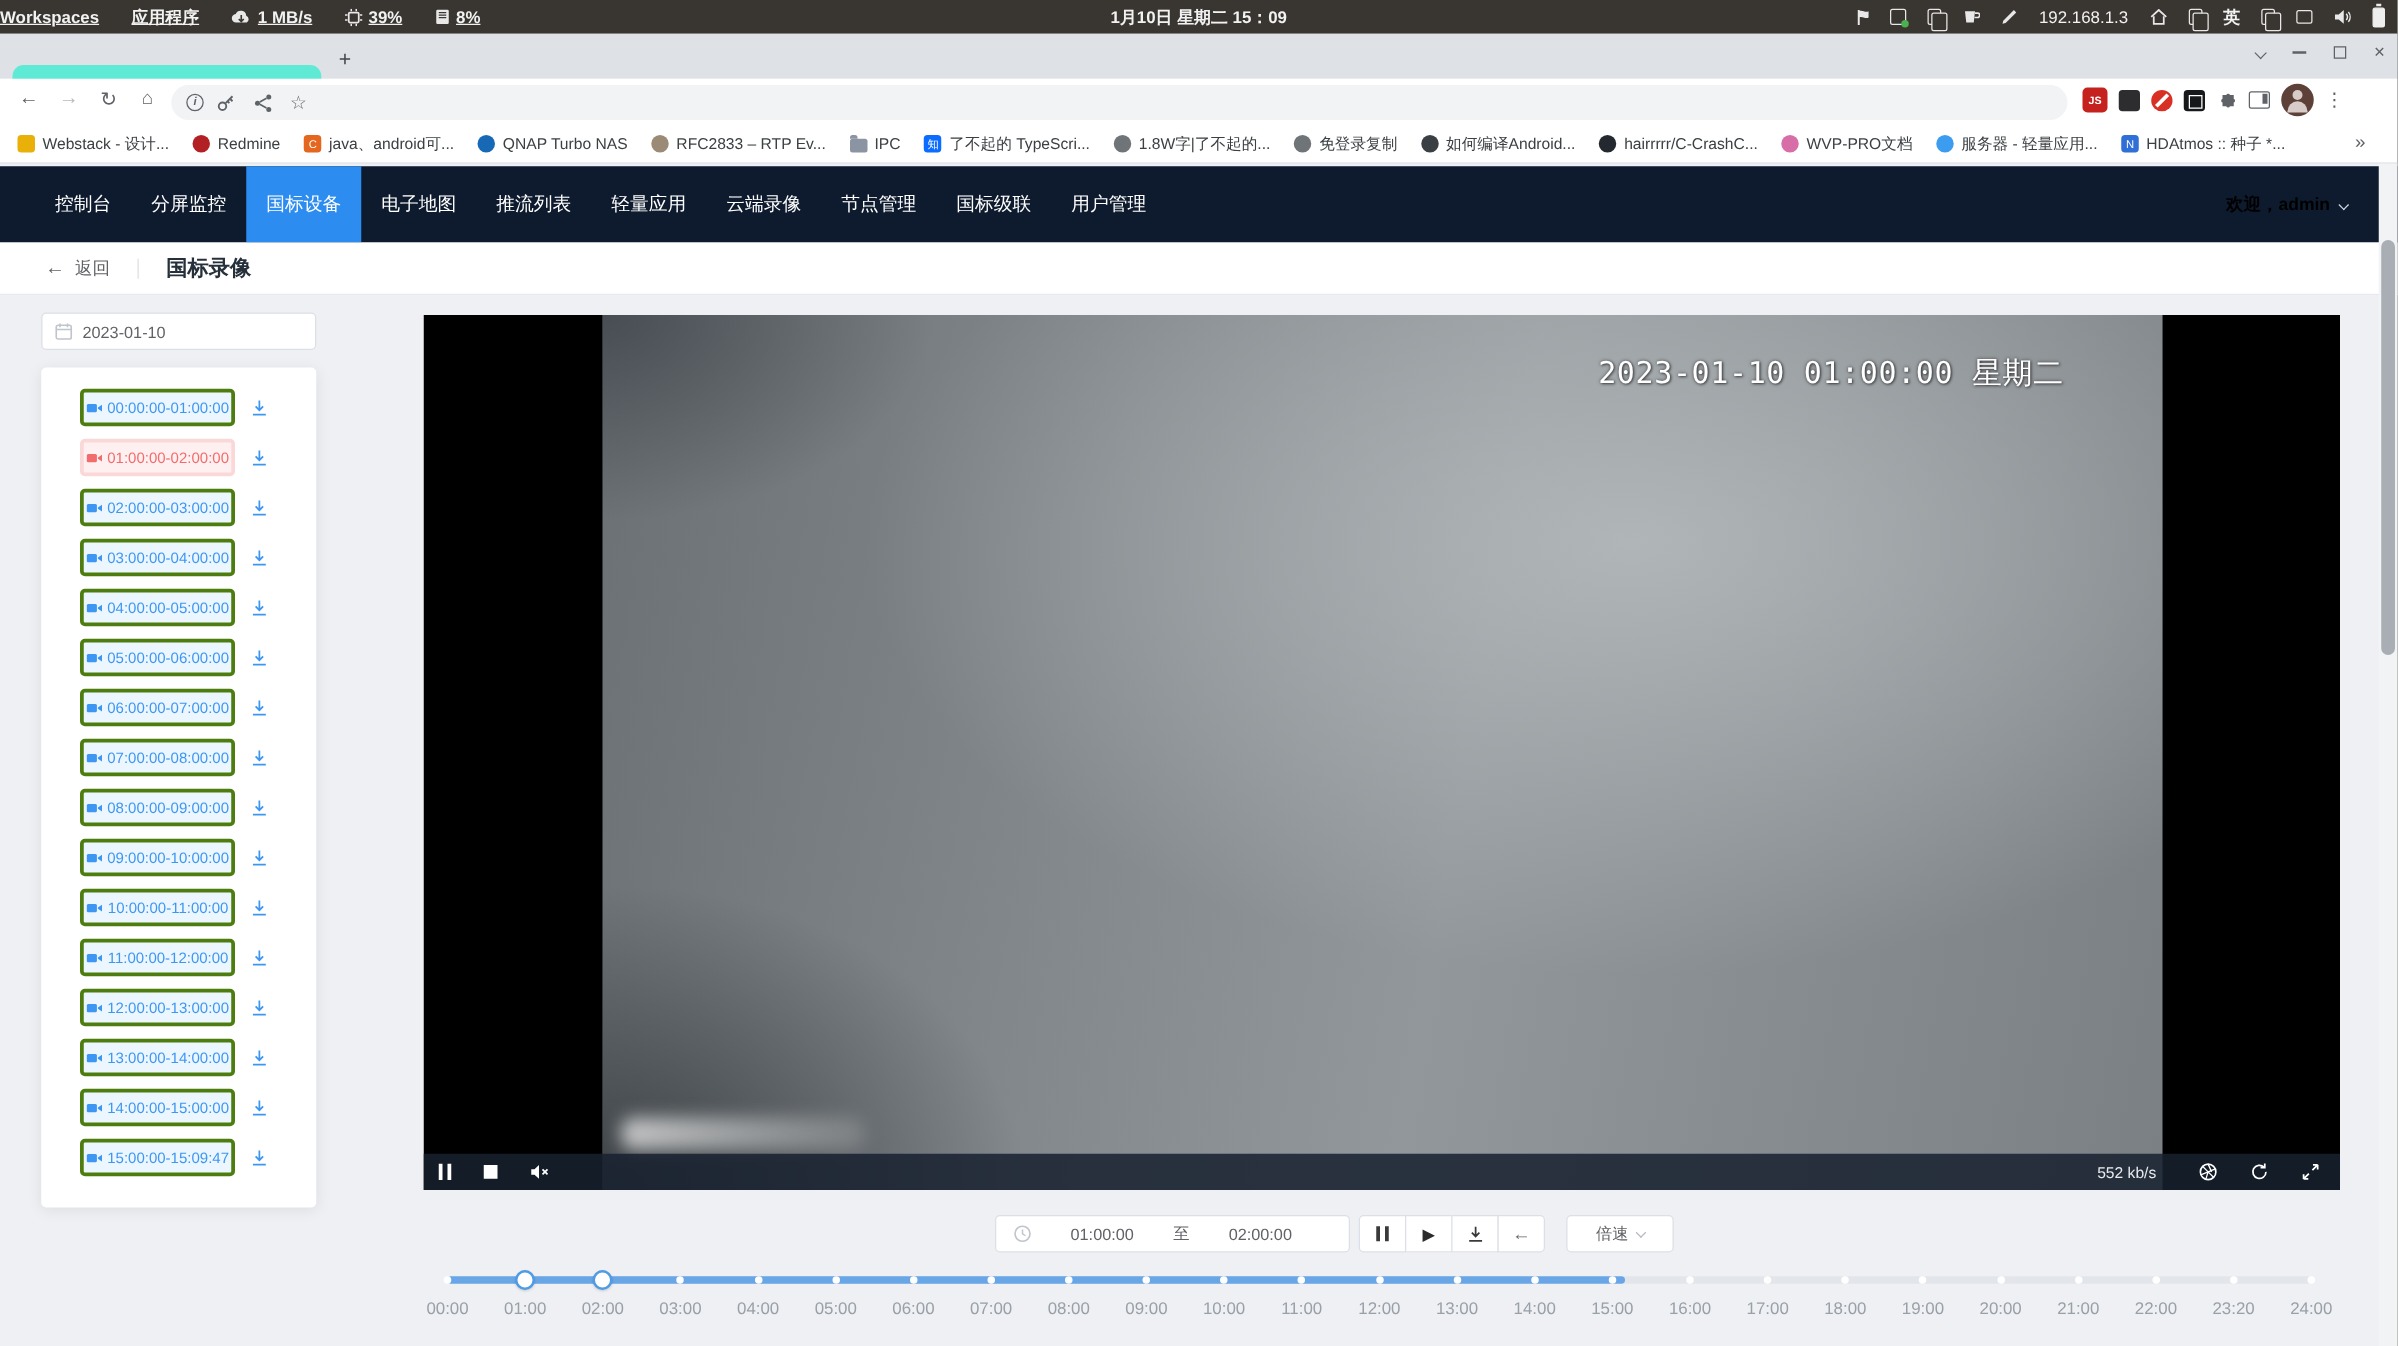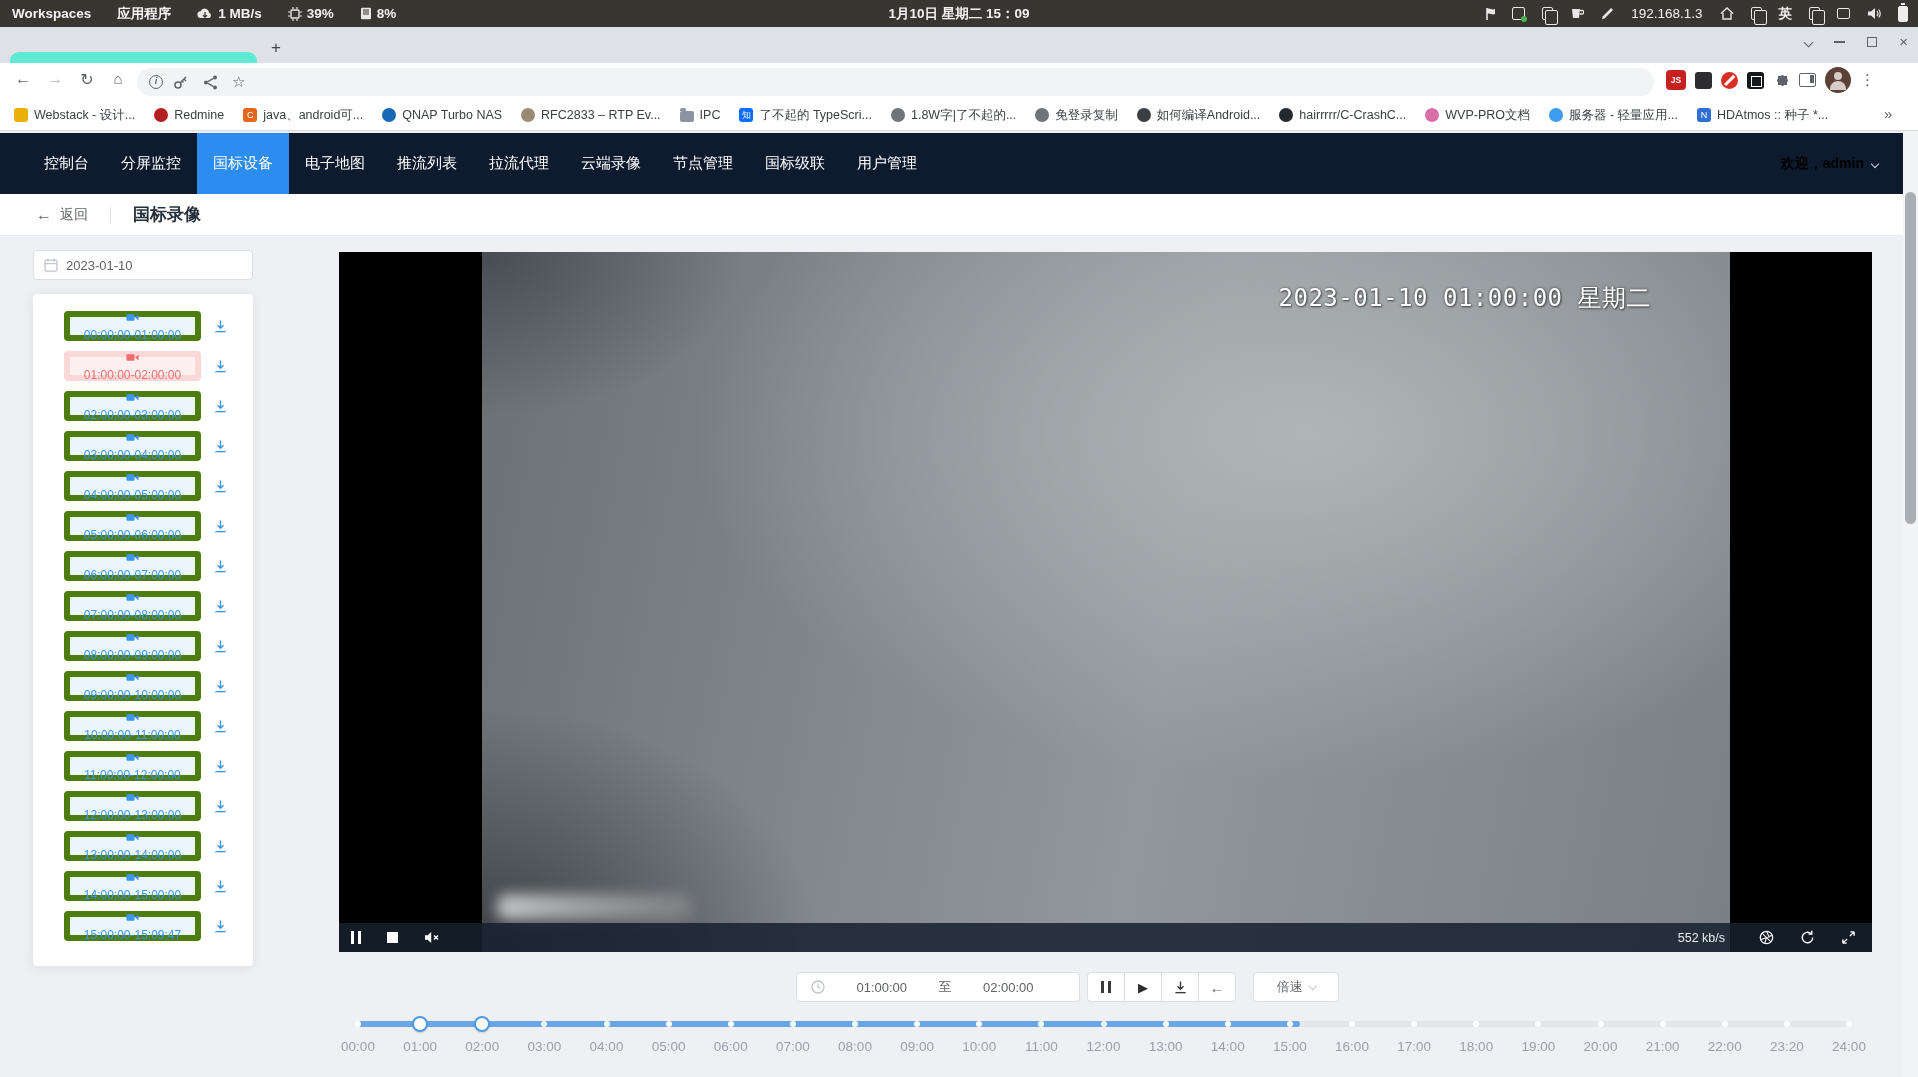--- a/index.html
+++ b/index.html
@@ -2,21 +2,21 @@
 <html><head>
 <meta charset="utf-8">
 <style>
   * { margin:0; padding:0; box-sizing:border-box; }
   html,body { width:1918px; height:1077px; overflow:hidden; font-family:"Liberation Sans","DejaVu Sans",sans-serif; }
   .screen { position:relative; width:1918px; height:1077px; background:#eef0f4; }
 
   
   .sysbar { position:absolute; left:0; top:0; width:1918px; height:27px; background:#393531; color:#f2f2f2;
             display:flex; align-items:center; font-size:13.5px; }
-  .sys-left { display:flex; align-items:center; gap:26px; padding-left:12px; font-weight:600; }
+  .sys-left { display:flex; align-items:center; gap:26px; font-weight:600;text-decoration:underline; }
   .sys-stat { display:flex; align-items:center; gap:5px; font-weight:600; }
   .sys-clock { position:absolute; left:50%; transform:translateX(-50%); font-weight:600; }
   .sys-right { margin-left:auto; display:flex; align-items:center; gap:17px; padding-right:10px; }
   .sys-right svg, .sys-left svg { display:block; }
   .tray-sq { width:13px; height:13px; border:1.5px solid #e8e8e8; border-radius:2px; position:relative; }
   .tray-sq.green::after { content:""; position:absolute; right:-3px; bottom:-3px; width:6px; height:6px; border-radius:50%; background:#4caf50; }
   .tray-copy { width:11px; height:13px; border:1.5px solid #e8e8e8; border-radius:2px; position:relative; }
   .tray-copy::after { content:""; position:absolute; left:2px; top:2px; width:11px; height:13px; border:1.5px solid #e8e8e8; border-radius:2px; background:#393531; }
   .battery { width:10px; height:16px; border:1.5px solid #eee; border-radius:2px; position:relative; background:#eee; }
   .battery::before { content:""; position:absolute; top:-4px; left:2px; width:4px; height:2px; background:#eee; }
@@ -94,22 +94,22 @@
   .head-div { width:1px; height:16px; background:#dcdfe6; margin:0 22px; }
   .page-title { font-size:17px; font-weight:700; color:#26303b; }
 
   
   .datebox { position:absolute; left:33px; top:119px; width:220px; height:30px; background:#fff; border:1px solid #dcdfe6;
              border-radius:4px; display:flex; align-items:center; gap:8px; padding-left:10px; font-size:13px; color:#606266; }
   .datebox svg { color:#c0c4cc; }
   .listcard { position:absolute; left:33px; top:163px; width:220px; height:672px; background:#fff; border-radius:4px;
               box-shadow:0 2px 12px rgba(0,0,0,.08); padding-top:17px; display:flex; flex-direction:column; gap:10px; }
   .rec-row { display:flex; align-items:center; padding-left:31px; gap:10px; height:30px; flex:0 0 30px; }
-  .rec-pill { width:137px; height:30px; border-radius:4px; background:#ecf6ff; border:6px solid #4d7c0f; color:#3d97f2;
-              font-size:12px; display:flex; align-items:center; justify-content:center; gap:4px; white-space:nowrap;flex-direction:column; }
+  .rec-pill { width:124px; height:30px; border-radius:4px; background:#ecf6ff; border:3px solid #4d7c0f; color:#3d97f2;
+              font-size:12px; display:flex; align-items:center; justify-content:center; gap:4px; white-space:nowrap; }
   .rec-pill.active { background:#fef0f0; border-color:#fbd8d8; color:#f16c6c; }
   .rec-dl { width:18px; height:18px; background:none; border:none; color:#3d97f2; display:flex; align-items:center; justify-content:center; }
 
   
   .player { position:absolute; left:339px; top:121px; width:1533px; height:700px; background:#000; }
   .vid-content { position:absolute; left:143px; top:0; width:1248px; height:700px;
       background:
         radial-gradient(ellipse 850px 480px at 66% 26%, rgba(178,183,186,.95), rgba(178,183,186,0) 72%),
         radial-gradient(ellipse 560px 420px at 1% 100%, rgba(28,32,36,.62), rgba(28,32,36,0) 58%),
         radial-gradient(ellipse 480px 300px at 0% 0%, rgba(42,48,54,.55), rgba(42,48,54,0) 55%),
@@ -368,21 +368,21 @@
 
         <div class="nav-item" style="--i: 3;">
           <span>电子地图</span>
         </div>
 
         <div class="nav-item" style="--i: 4;">
           <span>推流列表</span>
         </div>
 
         <div class="nav-item" style="--i: 5;">
-          <span>拉流代理</span>
+          <span>轻量应用</span>
         </div>
 
         <div class="nav-item" style="--i: 6;">
           <span>云端录像</span>
         </div>
 
         <div class="nav-item" style="--i: 7;">
           <span>节点管理</span>
         </div>
 

